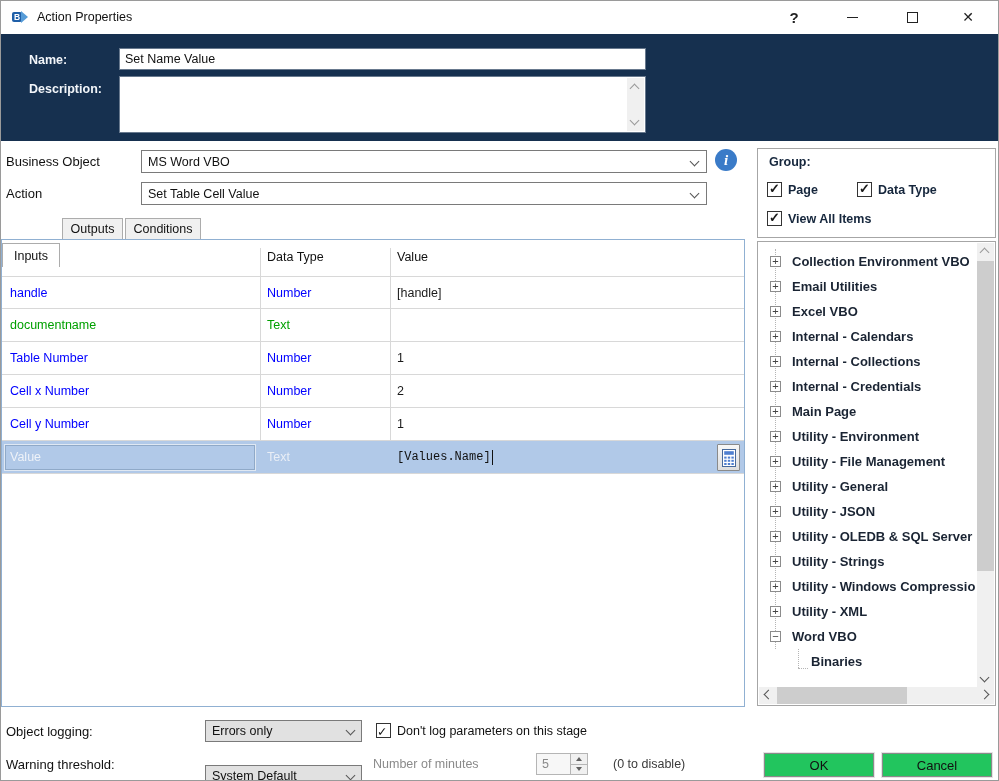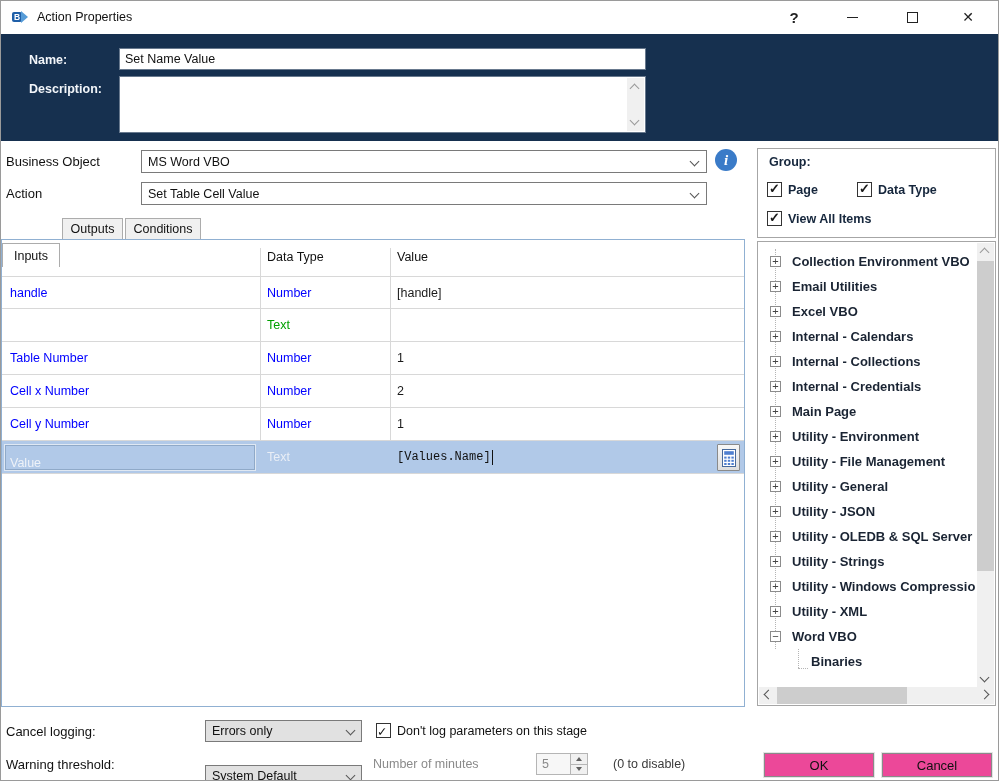--- a/index.html
+++ b/index.html
@@ -55,21 +55,21 @@
   .grid-header { position:absolute; left:0; top:0; width:100%; height:36px; }
   .grid-header .hcell { position:absolute; top:10px; font-size:12.5px; color:#111; }
   .hc0 { left:8px; } .hc1 { left:265px; } .hc2 { left:395px; }
   .grid-rows { position:absolute; left:0; top:36px; width:100%; }
   .grid-row { position:relative; height:33px; border-bottom:1px solid #d8d8d8; }
   .grid-rows .grid-row:first-child { border-top:1px solid #d8d8d8; }
   .cell { position:absolute; top:0; height:100%; display:flex; align-items:center; font-size:12.5px; }
   .c-name { left:0; width:258px; padding-left:8px; }
   .c-type { left:258px; width:130px; padding-left:7px; }
   .c-value { left:388px; width:354px; padding-left:7px; color:#1a1a1a; }
-  .grid-row .nbox { display:flex; align-items:flex-end; }
+  .grid-row .nbox { display:flex; align-items:center; }
   .grid-row.selected { background:#b1c9e8; }
   .grid-row.selected .c-name { padding-left:2px; }
   .grid-row.selected .nbox { width:252px; height:27px; border:1px solid #dfe8f3; box-shadow:inset 0 0 0 1px #8fa9c8; padding-left:5px; color:#eef2f8 !important; }
   .grid-row.selected .c-type { color:#e9eef6 !important; }
   .grid-row.selected .c-value .txt { font-family:Liberation Mono, monospace; font-size:12px; color:#111; }
   .caret { display:none; width:1px; height:15px; background:#111; margin-left:1px; }
   .grid-row.selected .caret { display:inline-block; }
   .calc-btn { display:none; position:absolute; right:4px; top:3px; width:23px; height:27px; border:1px solid #8a8a8a; background:linear-gradient(#f7f7f7,#dedede); border-radius:1px; align-items:center; justify-content:center; padding:0; }
   .grid-row.selected .calc-btn { display:flex; }
 
@@ -109,21 +109,21 @@
   .cb-plain .box { width:15px; height:15px; border:1px solid #333; background:#fff; position:relative; flex:none; }
   .gray-label { position:absolute; color:#8a8a8a; font-size:12.5px; }
   .spinner { position:absolute; left:535px; width:52px; height:22px; border:1px solid #b5b5b5; background:#f7f7f7; }
   .spinner .val { position:absolute; left:5px; top:3px; color:#8a8a8a; font-size:12.5px; }
   .spin-btns { position:absolute; right:0; top:0; width:17px; height:100%; border-left:1px solid #b5b5b5; display:flex; flex-direction:column; }
   .spin-btns .sb { flex:1; background:#f0f0f0; display:flex; align-items:center; justify-content:center; }
   .spin-btns .sb.up { border-bottom:1px solid #b5b5b5; }
   .tri-up { width:0; height:0; border-left:3.5px solid transparent; border-right:3.5px solid transparent; border-bottom:4.5px solid #606060; }
   .tri-down { width:0; height:0; border-left:3.5px solid transparent; border-right:3.5px solid transparent; border-top:4.5px solid #606060; }
   .hint-label { position:absolute; color:#3a3a3a; font-size:12.5px; }
-  .push-btn { position:absolute; top:752px; width:110px; height:24px; background:#ec4899; border:1px solid #8a8a8a; box-shadow:0 0 0 1px #e4e4e4; font-family:"Liberation Sans",sans-serif; font-size:13px; color:#111; display:flex; align-items:center; justify-content:center; }
+  .push-btn { position:absolute; top:752px; width:110px; height:24px; background:#22c55e; border:1px solid #8a8a8a; box-shadow:0 0 0 1px #e4e4e4; font-family:"Liberation Sans",sans-serif; font-size:13px; color:#111; display:flex; align-items:center; justify-content:center; }
   .btn-ok { left:763px; } .btn-cancel { left:881px; }
 </style>
 </head>
 <body>
 
 <div class="win">
 
   <div class="titlebar">
     <svg class="app-icon" viewBox="0 0 18 18">
       <rect x="1" y="4" width="10" height="10" rx="2" fill="#1f5fa8"></rect>
@@ -187,20 +187,25 @@
             </span>
       </div>
       <div class="cell c-type txt-type" style="color: rgb(0, 0, 255);">Number</div>
       <div class="cell c-value">
         <span class="txt">[handle]</span>
 
       </div>
     </div>
 
     <div class="grid-row">
+      <div class="cell c-name">
+        <span class="nbox">
+              <span class="txt" style="color: rgb(0, 160, 0);">documentname</span>
+            </span>
+      </div>
       <div class="cell c-type txt-type" style="color: rgb(0, 160, 0);">Text</div>
     </div>
 
     <div class="grid-row">
       <div class="cell c-name">
         <span class="nbox">
               <span class="txt" style="color: rgb(0, 0, 255);">Table Number</span>
             </span>
       </div>
       <div class="cell c-type txt-type" style="color: rgb(0, 0, 255);">Number</div>
@@ -386,21 +391,21 @@
       <div class="thumb"></div>
       <span class="chev down" style="border-color:#555;"></span>
     </div>
     <div class="hscroll">
       <span class="chev left"></span>
       <div class="thumb"></div>
       <span class="chev right"></span>
     </div>
   </div>
 
-  <span class="foot-label" style="top:723px;">Cancel logging:</span>
+  <span class="foot-label" style="top:723px;">Object logging:</span>
   <div class="fcombo" style="top:719px;">
     <span>Errors only</span>
     <span class="chev down"></span>
   </div>
   <label class="cb-plain" style="left:375px; top:722px;">
     <span class="box"><span class="mark">✓</span></span>
     <span>Don't log parameters on this stage</span>
   </label>
 
   <span class="foot-label" style="top:756px;">Warning threshold:</span>

